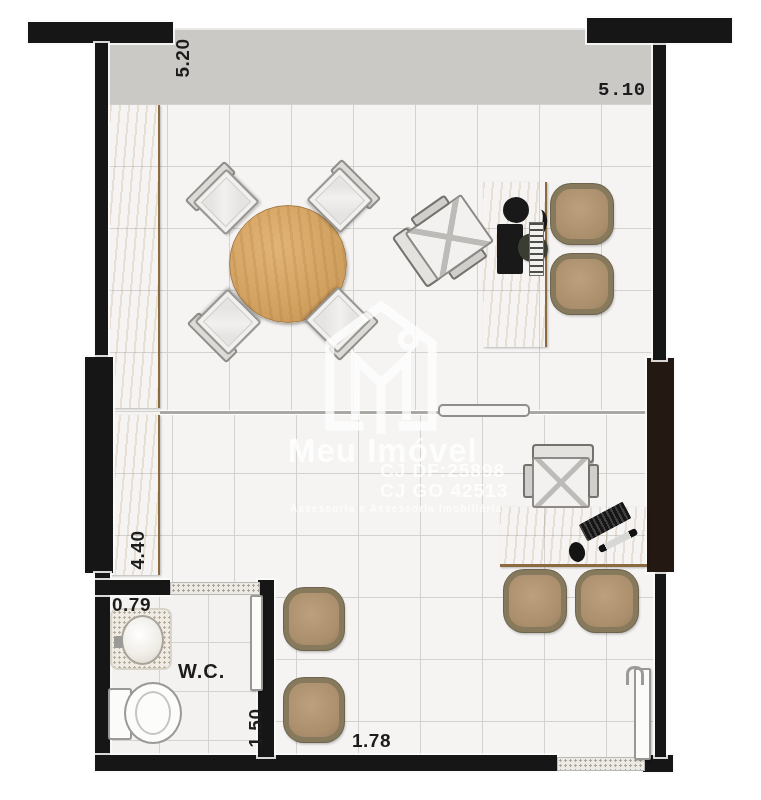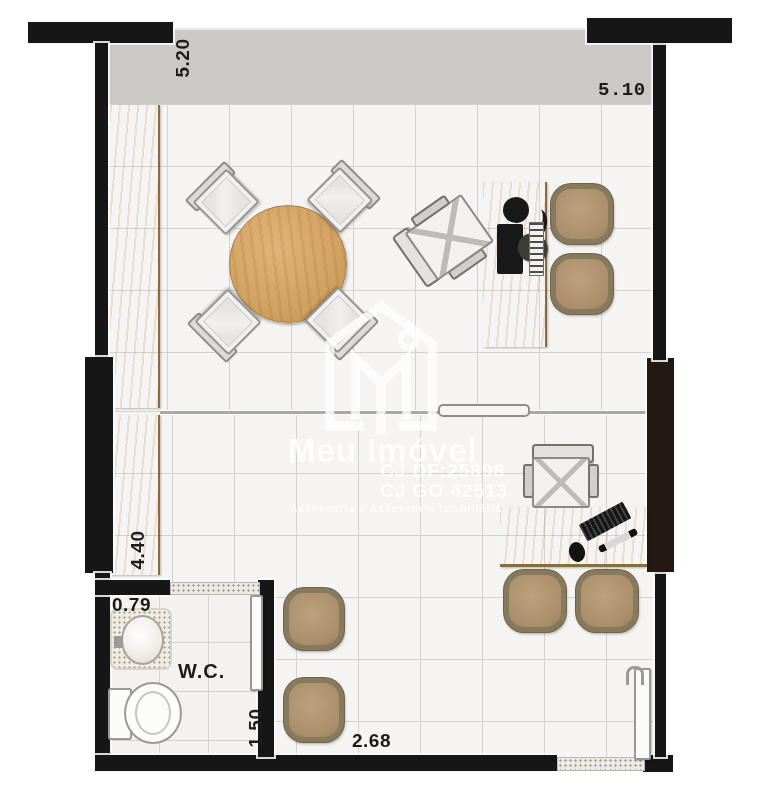--- a/index.html
+++ b/index.html
@@ -205,21 +205,21 @@
   <div class="sink-basin" style="left:121px;top:615px;width:39px;height:46px;"></div>
   <div class="faucet" style="left:114px;top:636px;width:9px;height:12px;"></div>
   <div class="toilet-tank" style="left:108px;top:688px;width:20px;height:48px;"></div>
   <div class="toilet-bowl" style="left:124px;top:682px;width:54px;height:58px;"></div>
 
   <div class="dim dim-v" style="left:155px;top:47px;">5.20</div>
   <div class="dim" style="left:598px;top:79px;font-family:Liberation Mono, monospace;">5.10</div>
   <div class="dim dim-v" style="left:110px;top:539px;">4.40</div>
   <div class="dim" style="left:112px;top:594px;">0.79</div>
   <div class="dim dim-v" style="left:228px;top:717px;">1.50</div>
-  <div class="dim" style="left:352px;top:730px;">2.68</div>
+  <div class="dim" style="left:352px;top:730px;">1.78</div>
   <div class="wc-label" style="left:178px;top:660px;">W.C.</div>
 
   <svg class="abs" style="left:322px;top:298px;width:118px;height:136px;opacity:.8;" viewBox="0 0 120 138">
     <path d="M78 130 H112 V46 L60 8 L8 46 V130 H42" fill="none" stroke="#ffffff" stroke-width="9"></path>
     <path d="M34 124 L34 62 L60 86 L86 62 L86 124" fill="none" stroke="#ffffff" stroke-width="9"></path>
     <path d="M60 86 L60 138" fill="none" stroke="#ffffff" stroke-width="9"></path>
     <circle cx="88" cy="42" r="8" fill="none" stroke="#ffffff" stroke-width="6"></circle>
   </svg>
   <div class="wm wm-brand" style="left:288px;top:434px;">Meu Imóvel</div>
   <div class="wm wm-reg" style="left:380px;top:461px;">CJ DF:25898</div>

